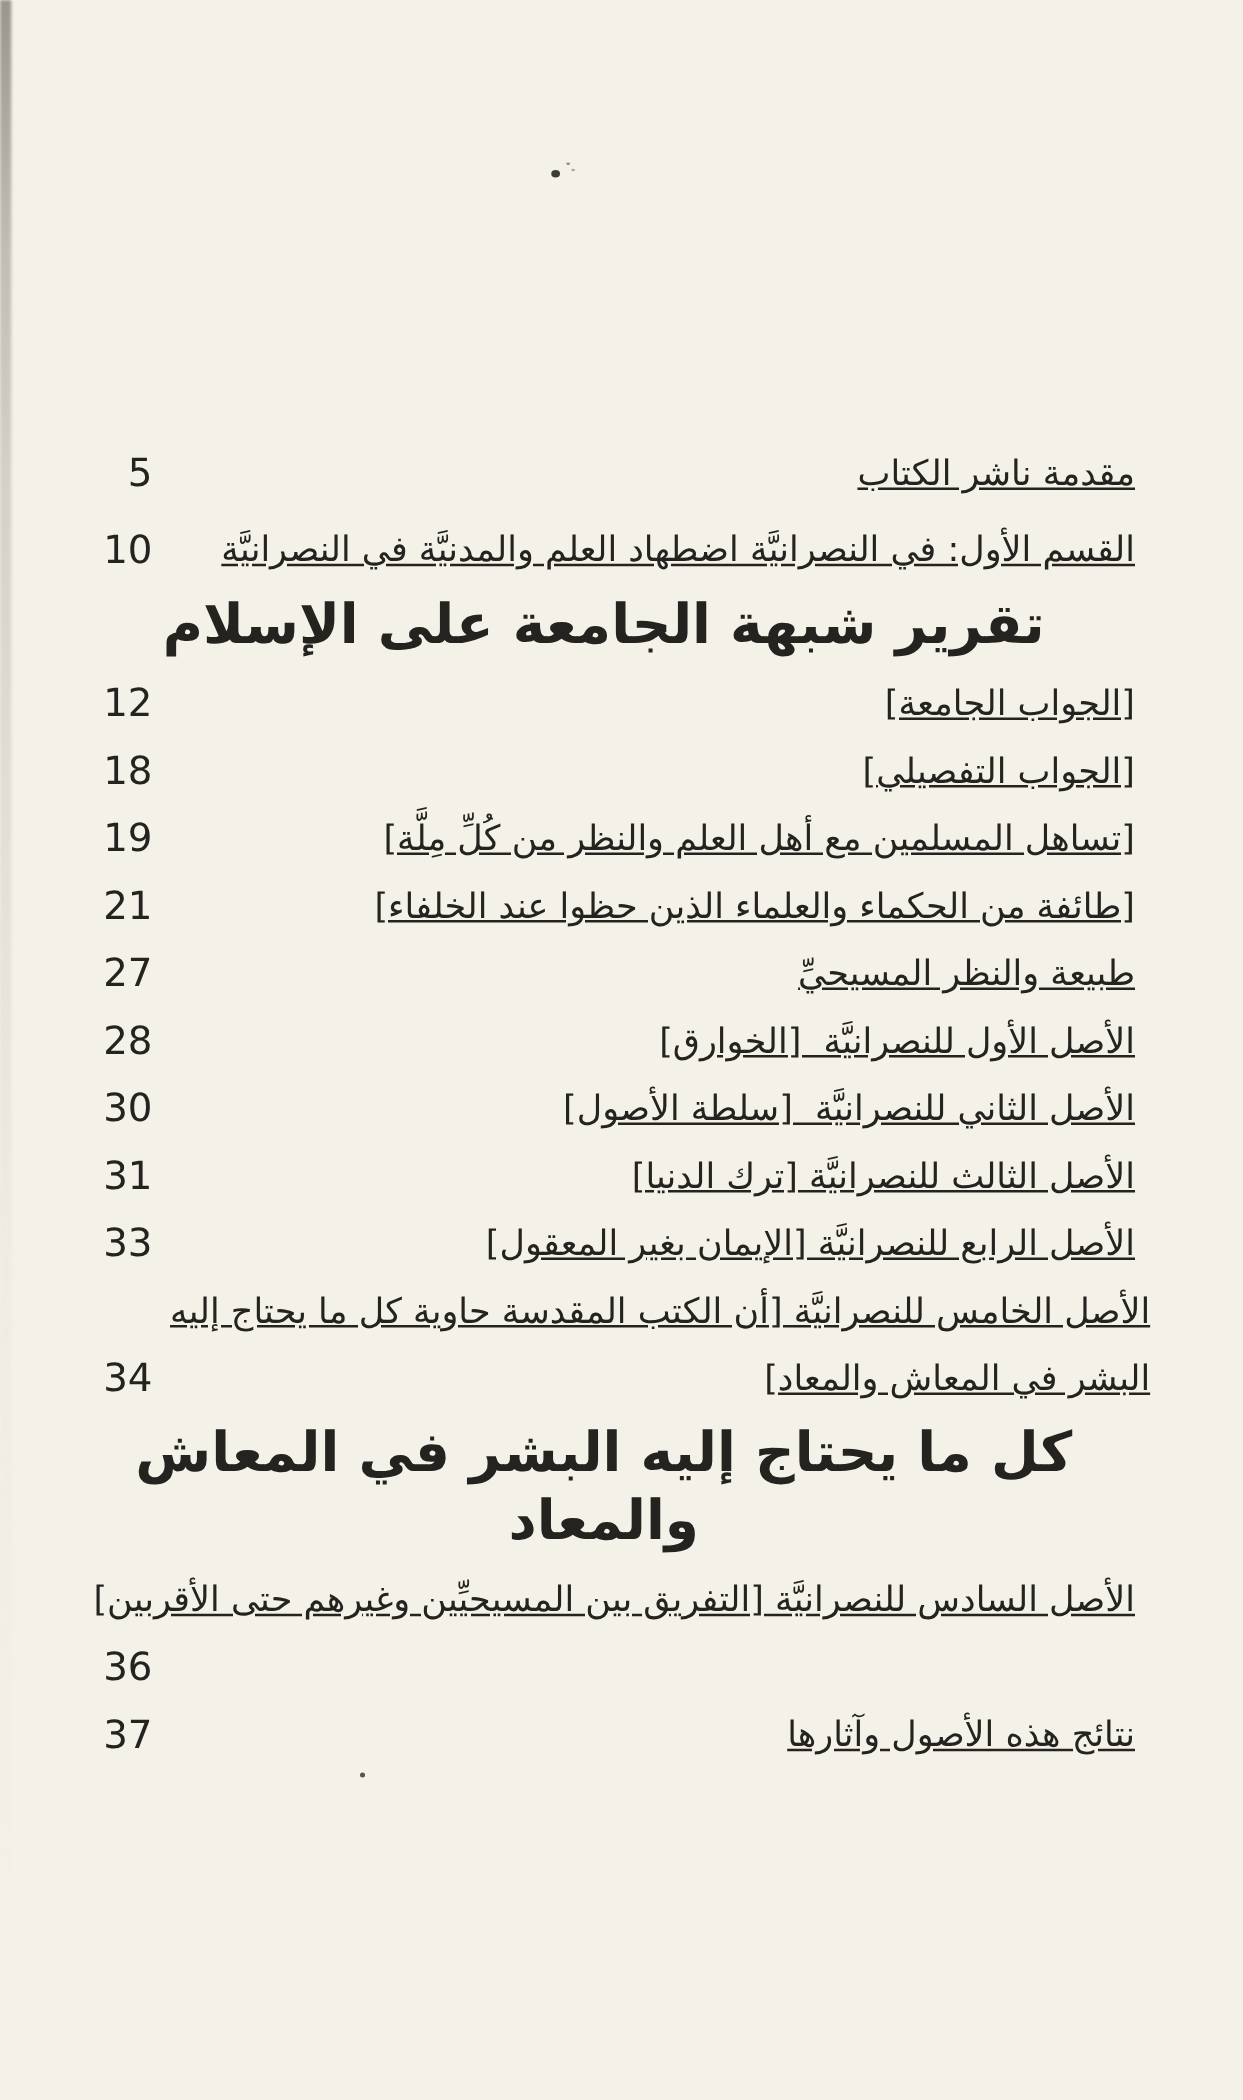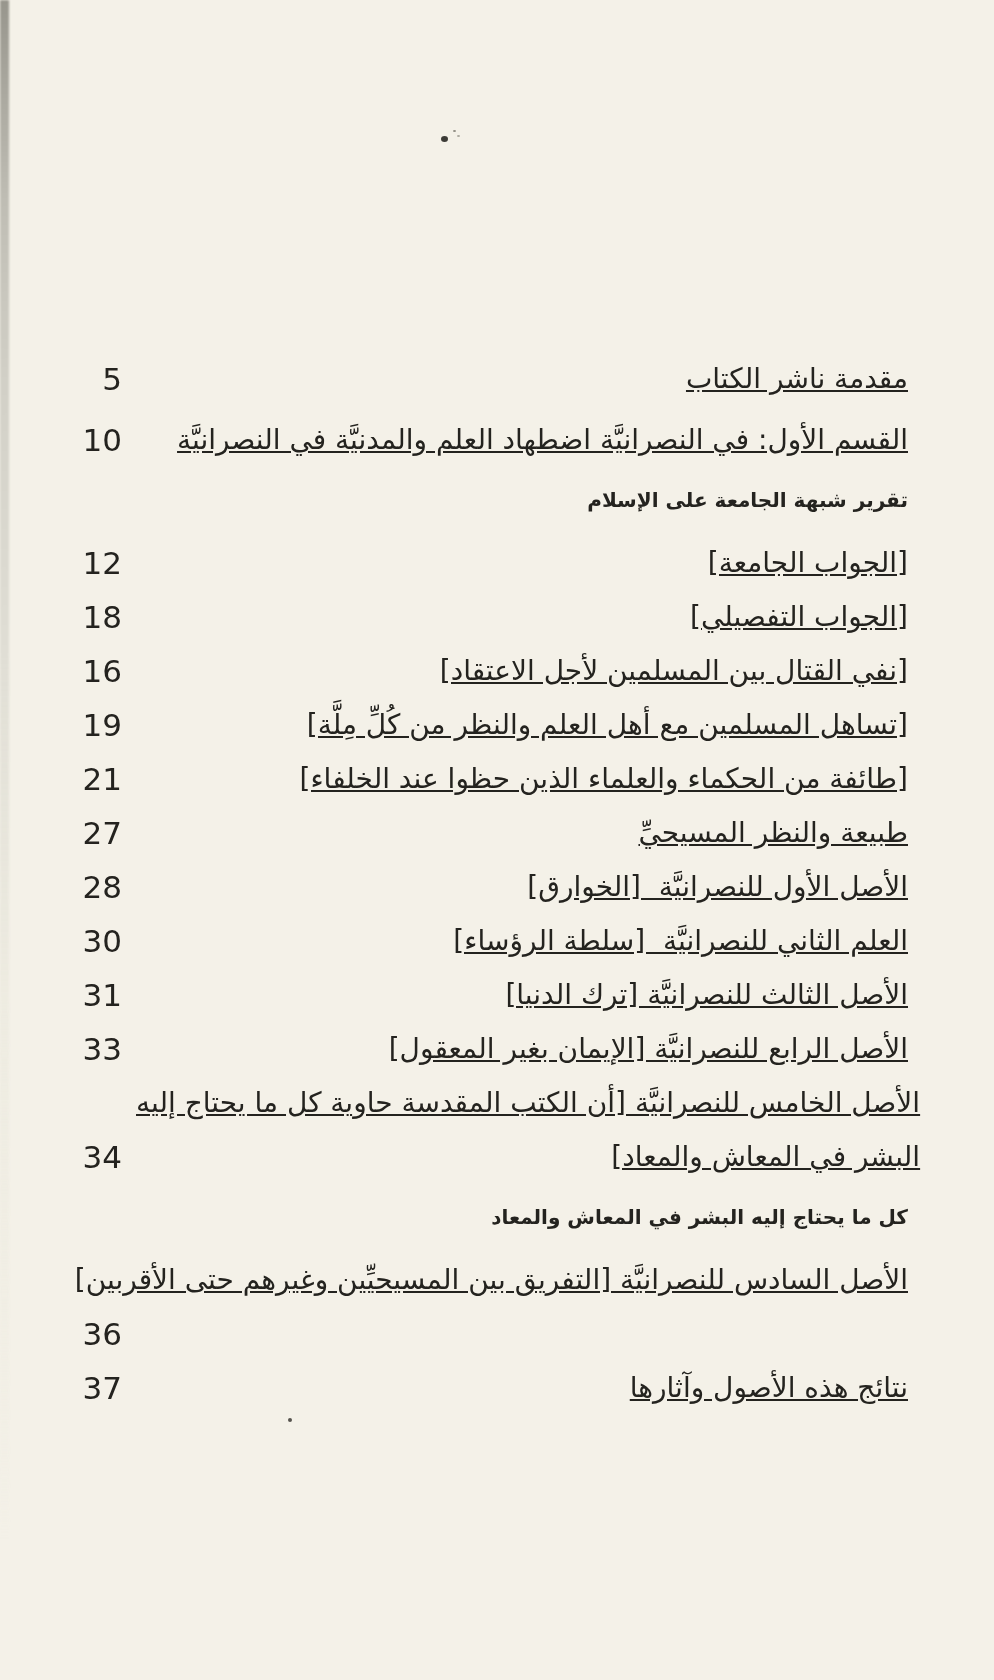--- a/index.html
+++ b/index.html
@@ -33,22 +33,22 @@
     flex:1 1 auto;margin-left:14px;
     direction:rtl;text-align:right;
     white-space:pre; 
     text-decoration:underline;
   }
   
   .row.block{display:block;}
   .row.block .title{margin-left:0;}
   .row.block .num{width:64px;}
   .heading{
-    font-weight:bold;font-size:20px;line-height:54px;
-    direction:rtl;text-align:right;
+    font-weight:bold;font-size:44px;line-height:54px;
+    direction:rtl;text-align:center;
     margin:6px 0 9px 0;
   }
   .toc > .row:nth-child(2){margin-top:7px;gap:10px;}
 </style>
 </head>
 <body>
 
 <div class="page">
   <div class="spine"></div>
   <div class="speck speck-a"></div>
@@ -65,42 +65,38 @@
       <div class="heading">تقرير شبهة الجامعة على الإسلام</div>
       <div class="row">
         <div class="num">12</div>
         <div class="title">[الجواب الجامعة]</div>
       </div>
       <div class="row">
         <div class="num">18</div>
         <div class="title">[الجواب التفصيلي]</div>
       </div>
       <div class="row">
-        <div class="num">16</div>
-        <div class="title">[نفي القتال بين المسلمين لأجل الاعتقاد]</div>
-      </div>
-      <div class="row">
         <div class="num">19</div>
         <div class="title">[تساهل المسلمين مع أهل العلم والنظر من كُلِّ مِلَّة]</div>
       </div>
       <div class="row">
         <div class="num">21</div>
         <div class="title">[طائفة من الحكماء والعلماء الذين حظوا عند الخلفاء]</div>
       </div>
       <div class="row">
         <div class="num">27</div>
         <div class="title">طبيعة والنظر المسيحيِّ</div>
       </div>
       <div class="row">
         <div class="num">28</div>
         <div class="title">الأصل الأول للنصرانيَّة  [الخوارق]</div>
       </div>
       <div class="row">
         <div class="num">30</div>
-        <div class="title">العلم الثاني للنصرانيَّة  [سلطة الرؤساء]</div>
+        <div class="title">الأصل الثاني للنصرانيَّة  [سلطة الأصول]</div>
       </div>
       <div class="row">
         <div class="num">31</div>
         <div class="title">الأصل الثالث للنصرانيَّة [ترك الدنيا]</div>
       </div>
       <div class="row">
         <div class="num">33</div>
         <div class="title">الأصل الرابع للنصرانيَّة [الإيمان بغير المعقول]</div>
       </div>
       <div class="row">

